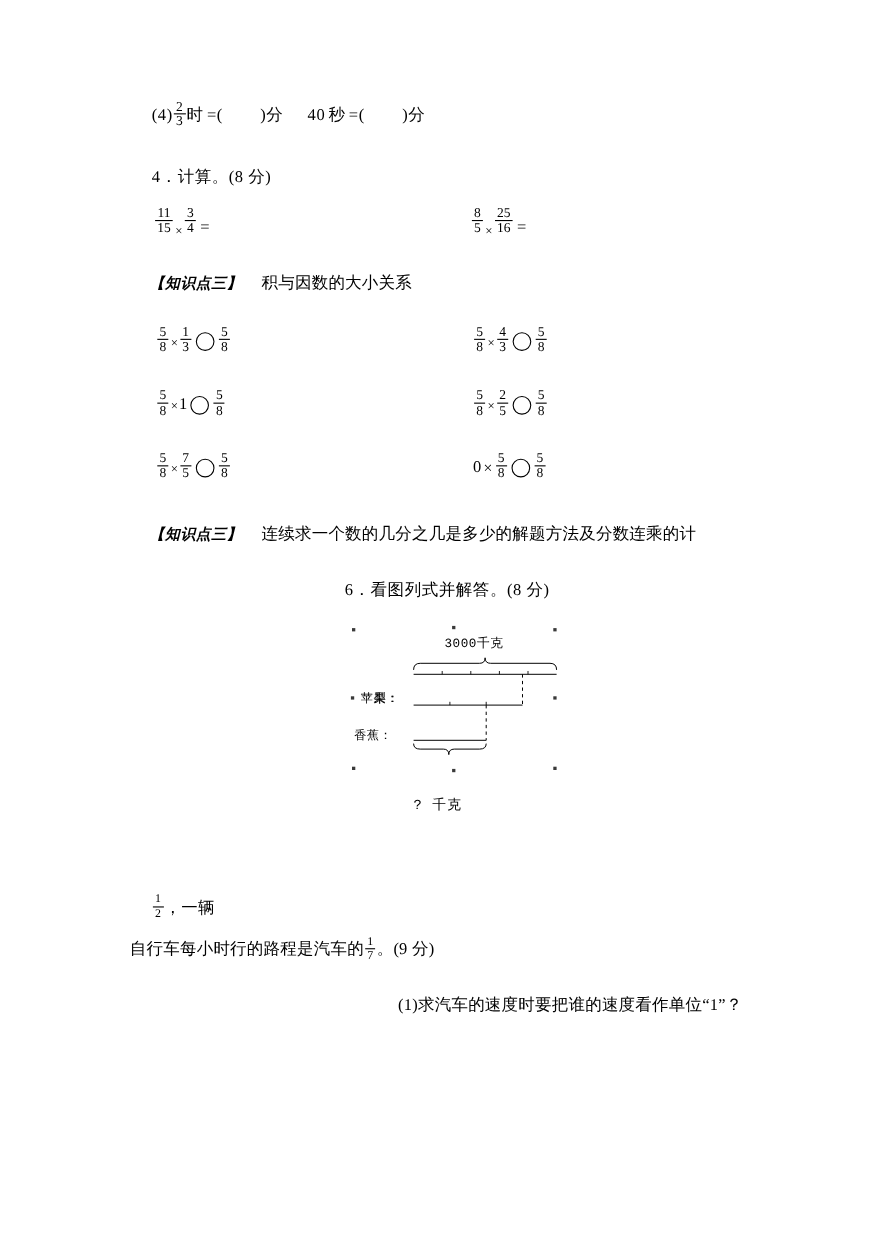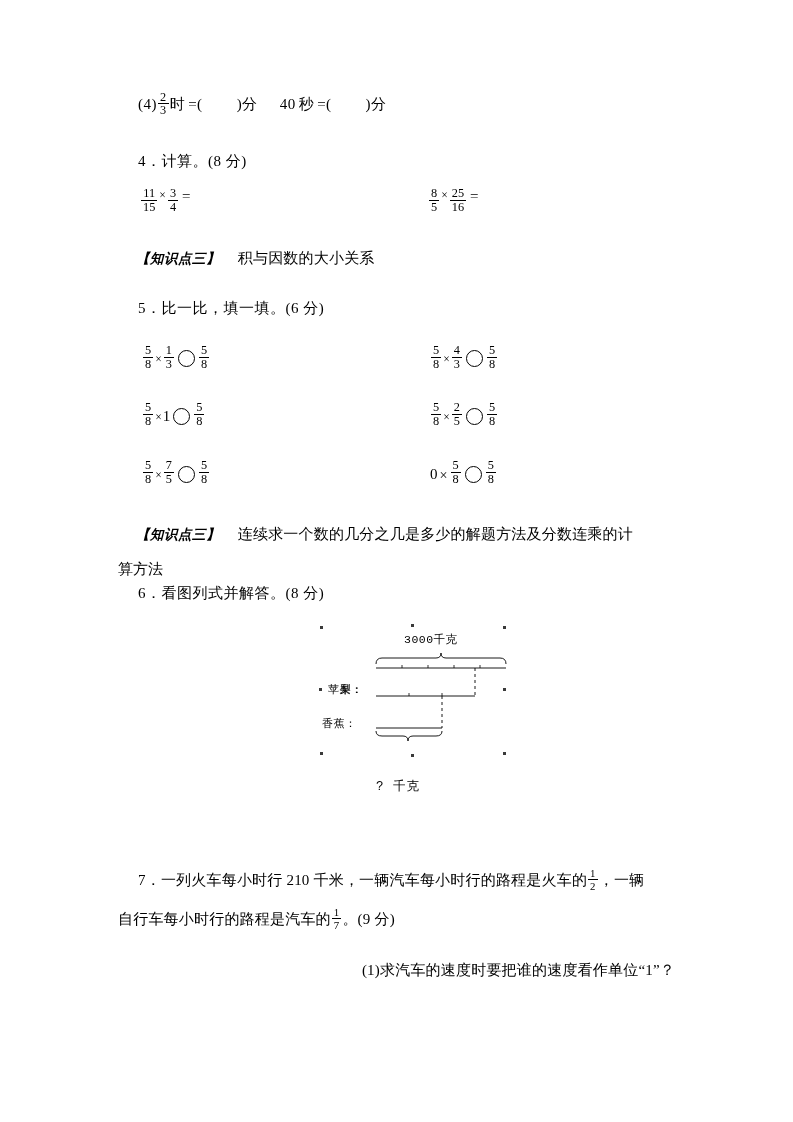--- a/index.html
+++ b/index.html
@@ -99,21 +99,21 @@
     margin: 0 3px;
     vertical-align: middle;
   }
 
   
   .calc-row {
     display: flex;
     font-size: 15px;
     margin-top: 14px;
   }
-  .calc-cell { display: flex; align-items: flex-start; white-space: nowrap; }
+  .calc-cell { display: flex; align-items: flex-end; white-space: nowrap; }
   .calc-cell.left  { width: 290px; padding-left: 22px; box-sizing: border-box; }
   .calc-cell.right { padding-left: 20px; }
   .eq { margin-left: 3px; }
 
   
   .diagram-wrap {
     position: relative;
     width: 250px;
     height: 155px;
     margin: 14px 0 0 180px;
@@ -177,21 +177,20 @@
         </span>
       <span class="eq">=</span>
     </div>
   </div>
 
   <div class="kp-header mt-30" style="padding-left:18px;">
     <span class="kp-tag">【知识点三】</span>
     <span class="kp-text">积与因数的大小关系</span>
   </div>
 
-  <div class="line q-label mt-26" style="padding-left:20px;">5．比一比，填一填。(6 分)</div>
 
   <div class="cmp-row" style="margin-top:26px;">
     <div class="cmp-cell left">
       <span class="frac">
           <span class="num">5</span>
           <span class="den">8</span>
         </span>
       <span class="times">×</span>
       <span class="frac">
           <span class="num">1</span>
@@ -282,25 +281,22 @@
           <span class="num">5</span>
           <span class="den">8</span>
         </span>
     </div>
   </div>
 
   <div class="kp-header" style="margin-top:34px; padding-left:18px;">
     <span class="kp-tag">【知识点三】</span>
     <span class="kp-text">连续求一个数的几分之几是多少的解题方法及分数连乘的计</span>
   </div>
-  <div class="kp-header" style="margin-top:10px; padding-left:0px;">
-    <span>算方法</span>
-  </div>
-
-  <div class="line q-label" style="padding-left:20px;">6．看图列式并解答。(8 分)</div>
+
+  <div class="line q-label" style="margin-top:28px; padding-left:20px;text-align:center;">6．看图列式并解答。(8 分)</div>
 
   <div class="diagram-wrap">
 
     <div class="handle" style="left:22px;  top:8px;"></div>
     <div class="handle" style="left:113px; top:6px;"></div>
     <div class="handle" style="left:205px; top:8px;"></div>
     <div class="handle" style="left:21px;  top:70px;"></div>
     <div class="handle" style="left:205px; top:70px;"></div>
     <div class="handle" style="left:22px;  top:134px;"></div>
     <div class="handle" style="left:113px; top:136px;"></div>
@@ -333,21 +329,21 @@
 
       <line x1="78" y1="110" x2="144" y2="110" stroke="#000" stroke-width="0.9"></line>
 
       <path d="M78,113 Q78,118 84,118 L105,118 Q110,118 110,123 Q110,118 115,118 L138,118 Q144,118 144,113" fill="none" stroke="#000" stroke-width="0.9"></path>
 
       <line x1="144" y1="78" x2="144" y2="110" stroke="#000" stroke-width="0.9" stroke-dasharray="3,3"></line>
     </svg>
   </div>
 
   <div class="line" style="margin-top:96px; padding-left:20px;">
-    <span>7．一列火车每小时行 210 千米，一辆汽车每小时行的路程是火车的</span><span class="frac tiny">
+    <span class="frac tiny">
         <span class="num">1</span>
         <span class="den">2</span>
       </span><span>，一辆</span>
   </div>
 
   <div class="line" style="margin-top:14px;">
     <span>自行车每小时行的路程是汽车的</span><span class="frac tiny">
         <span class="num">1</span>
         <span class="den">7</span>
       </span><span>。(9 分)</span>

